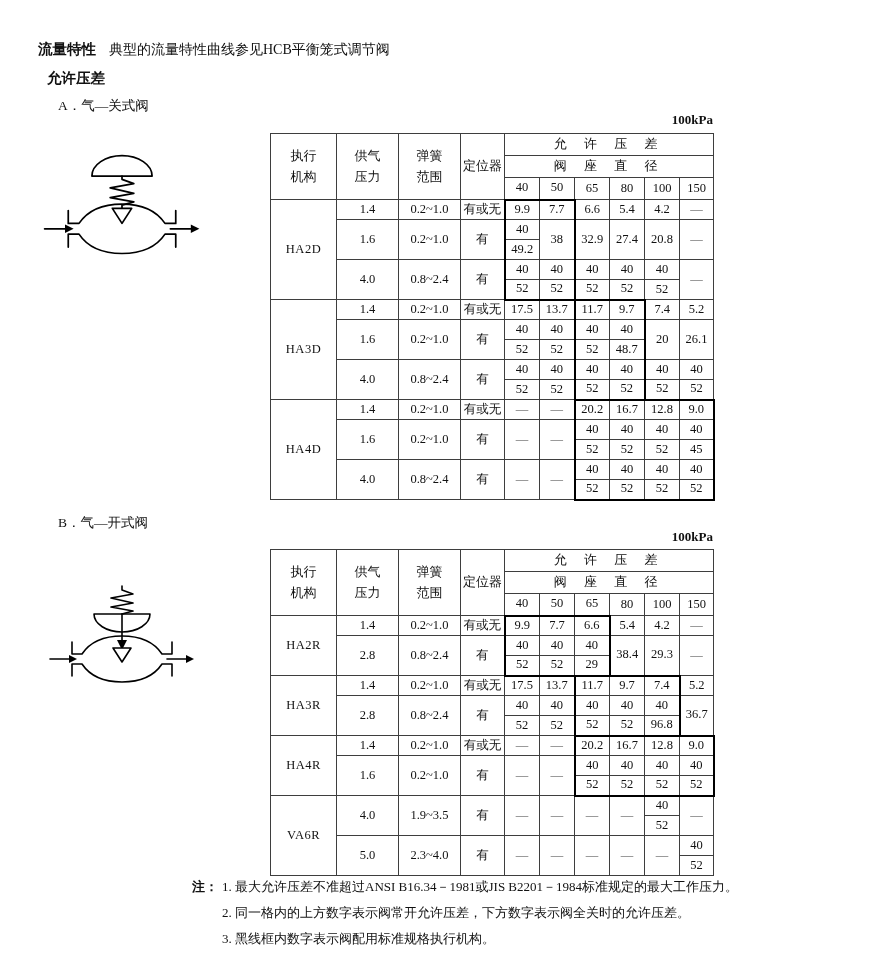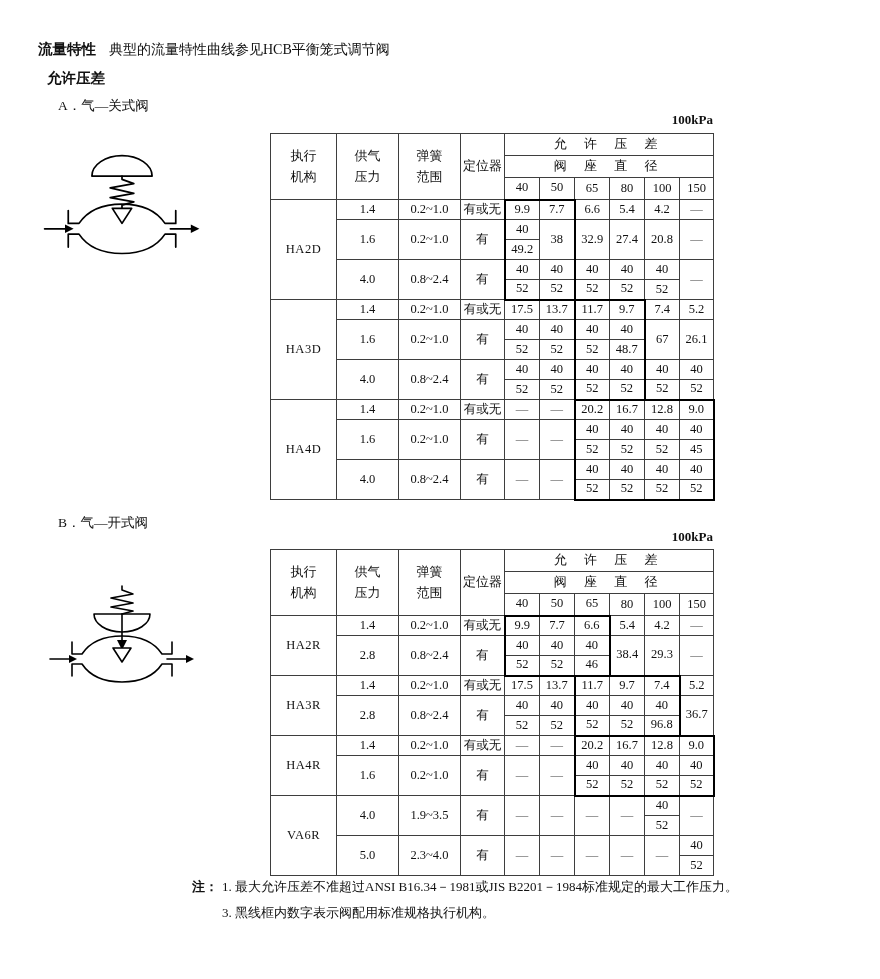--- a/index.html
+++ b/index.html
@@ -177,21 +177,21 @@
           <td class="num">5.2</td>
         </tr>
         <tr>
           <td rowspan="2">1.6</td>
           <td rowspan="2">0.2~1.0</td>
           <td rowspan="2">有</td>
           <td class="num">40</td>
           <td class="num">40</td>
           <td class="num bl">40</td>
           <td class="num br">40</td>
-          <td class="num" rowspan="2">67</td>
+          <td class="num" rowspan="2">20</td>
           <td class="num" rowspan="2">26.1</td>
         </tr>
         <tr>
           <td class="num">52</td>
           <td class="num">52</td>
           <td class="num bl">52</td>
           <td class="num br">48.7</td>
         </tr>
         <tr>
           <td rowspan="2">4.0</td>
@@ -344,21 +344,21 @@
           <td class="num bl">40</td>
           <td class="num">40</td>
           <td class="num br">40</td>
           <td class="num" rowspan="2">38.4</td>
           <td class="num" rowspan="2">29.3</td>
           <td class="num dash" rowspan="2">—</td>
         </tr>
         <tr>
           <td class="num bl bb">52</td>
           <td class="num bb">52</td>
-          <td class="num br bb">46</td>
+          <td class="num br bb">29</td>
         </tr>
         <tr>
           <td class="act" rowspan="3">HA3R</td>
           <td>1.4</td>
           <td>0.2~1.0</td>
           <td>有或无</td>
           <td class="num">17.5</td>
           <td class="num">13.7</td>
           <td class="num bl bt">11.7</td>
           <td class="num bt">9.7</td>
@@ -442,14 +442,15 @@
           <td class="num">52</td>
         </tr>
       </tbody>
     </table>
   </div>
 
 <div class="abs" id="notes">
   <div class="note-line">
     <span class="note-label">注：</span><span>1. 最大允许压差不准超过ANSI B16.34－1981或JIS B2201－1984标准规定的最大工作压力。</span>
   </div>
+  <div class="note-line note-indent">2. 同一格内的上方数字表示阀常开允许压差，下方数字表示阀全关时的允许压差。</div>
   <div class="note-line note-indent">3. 黑线框内数字表示阀配用标准规格执行机构。</div>
 </div>
 
 </body></html>

